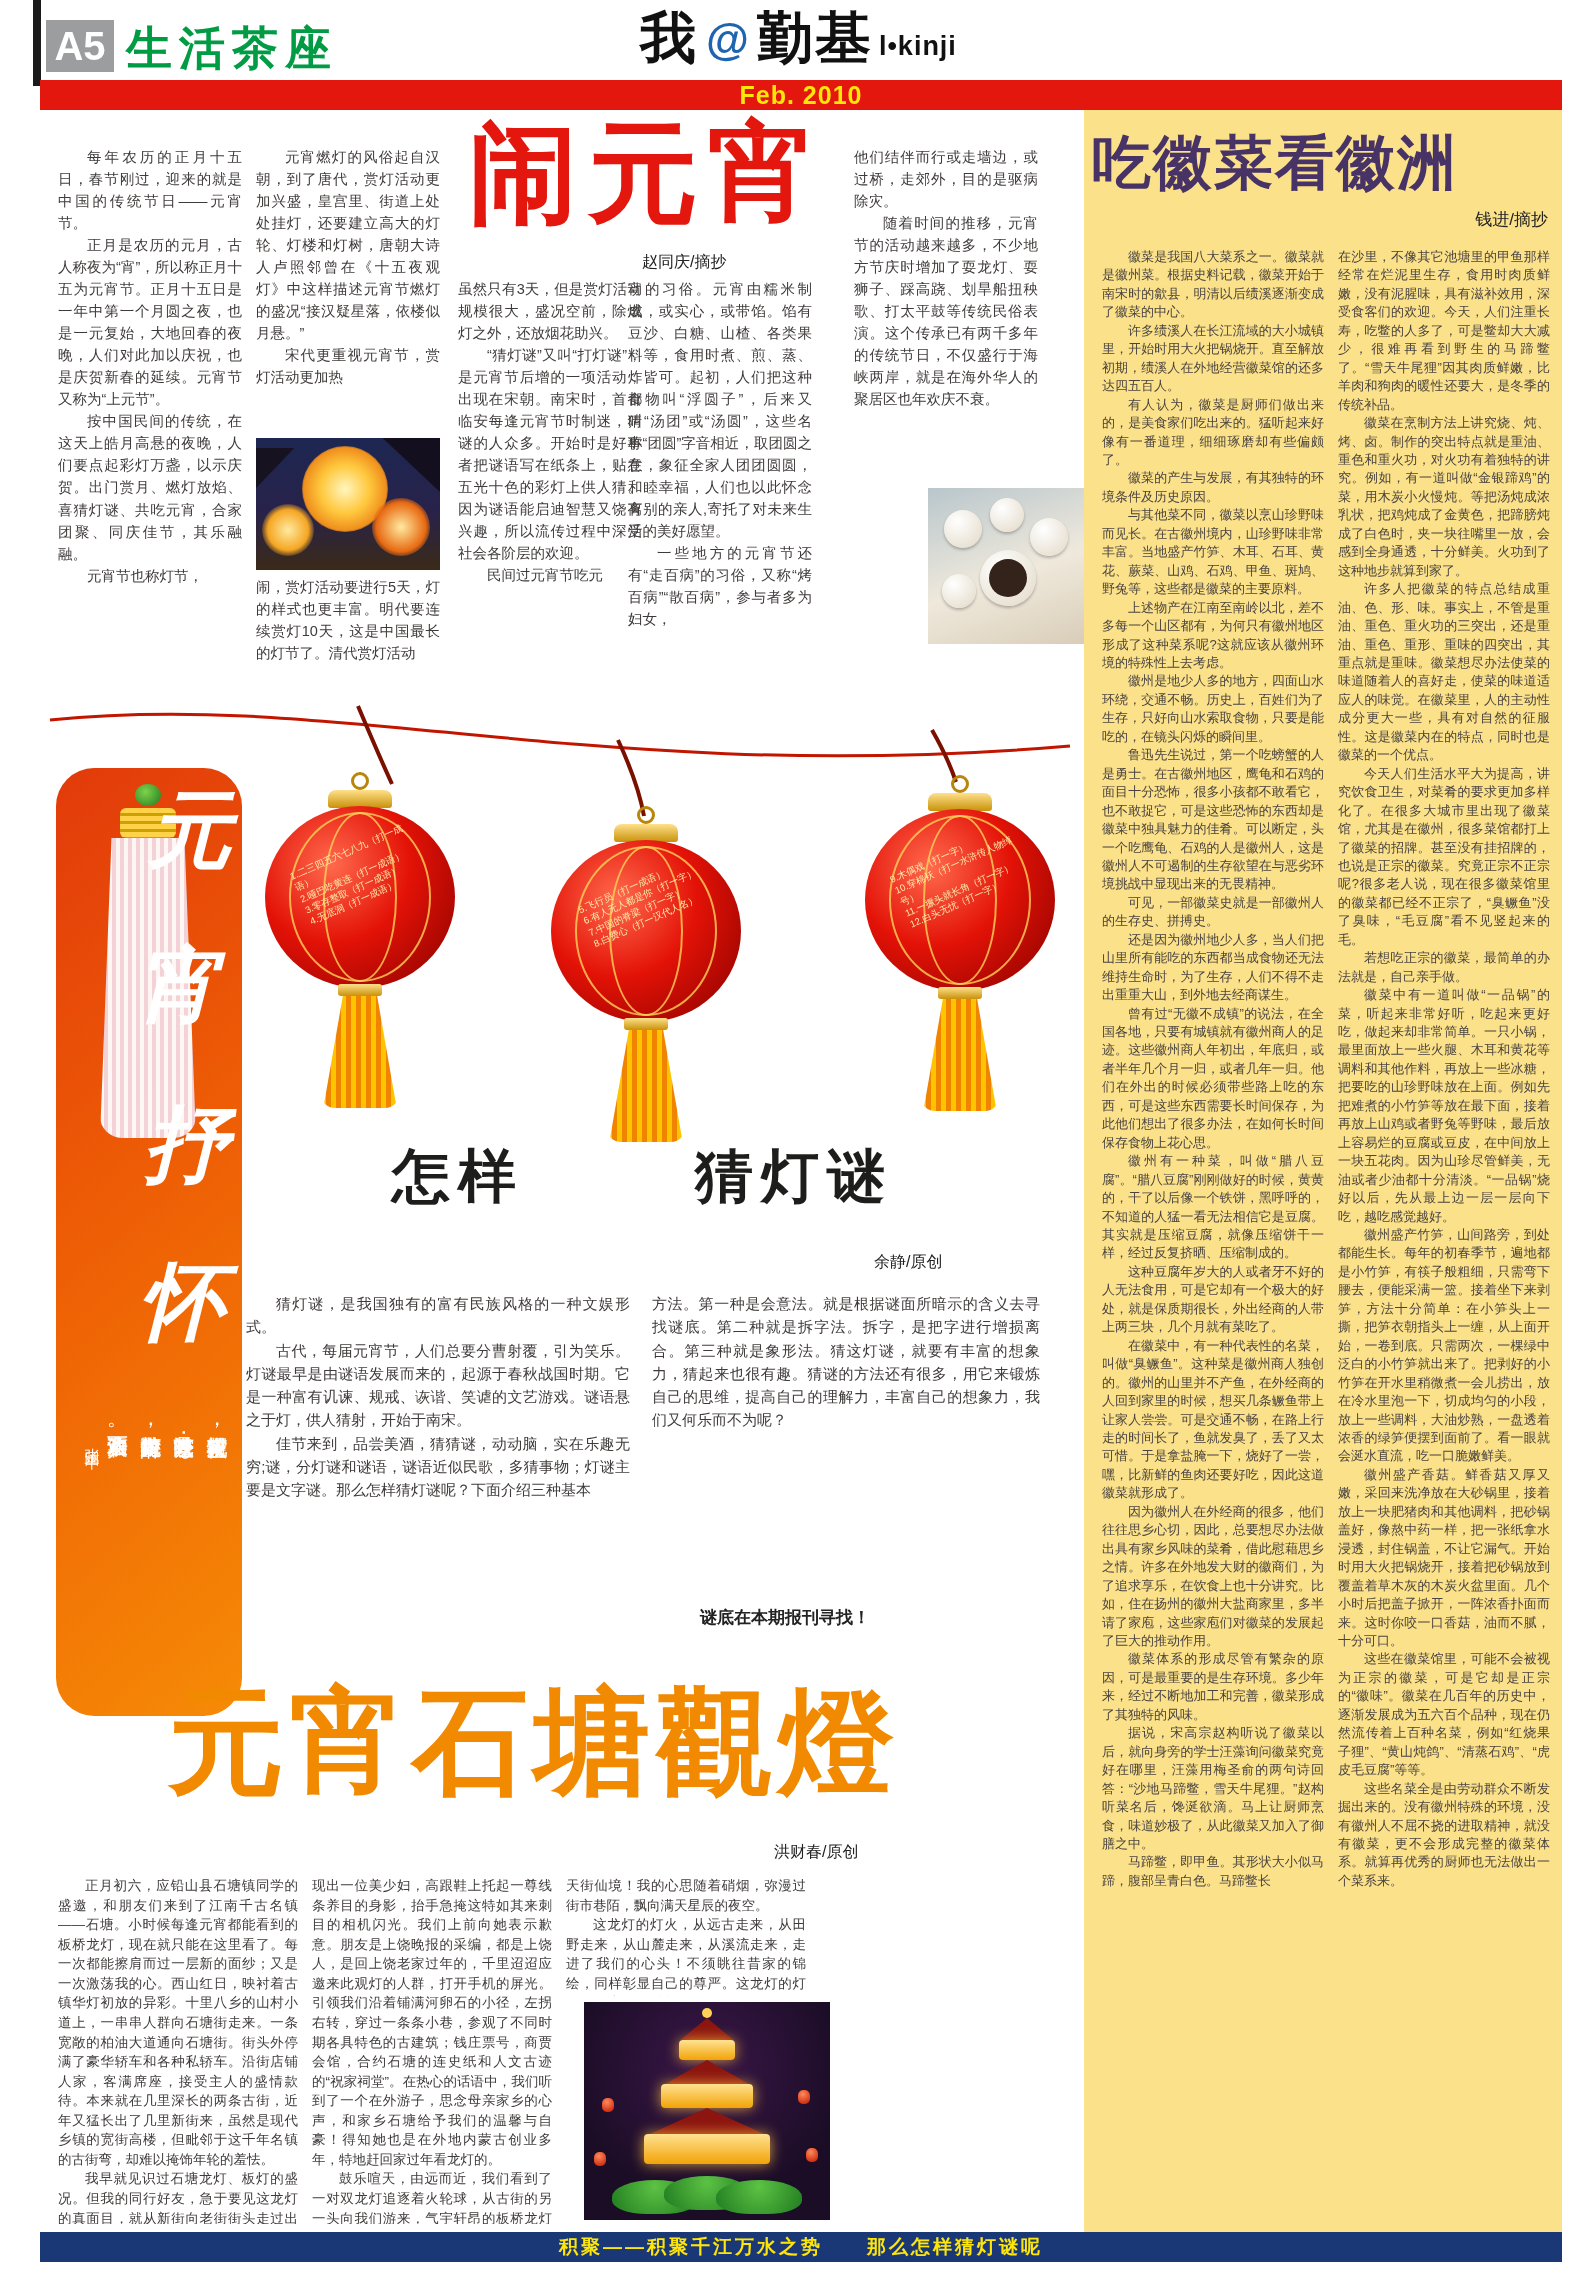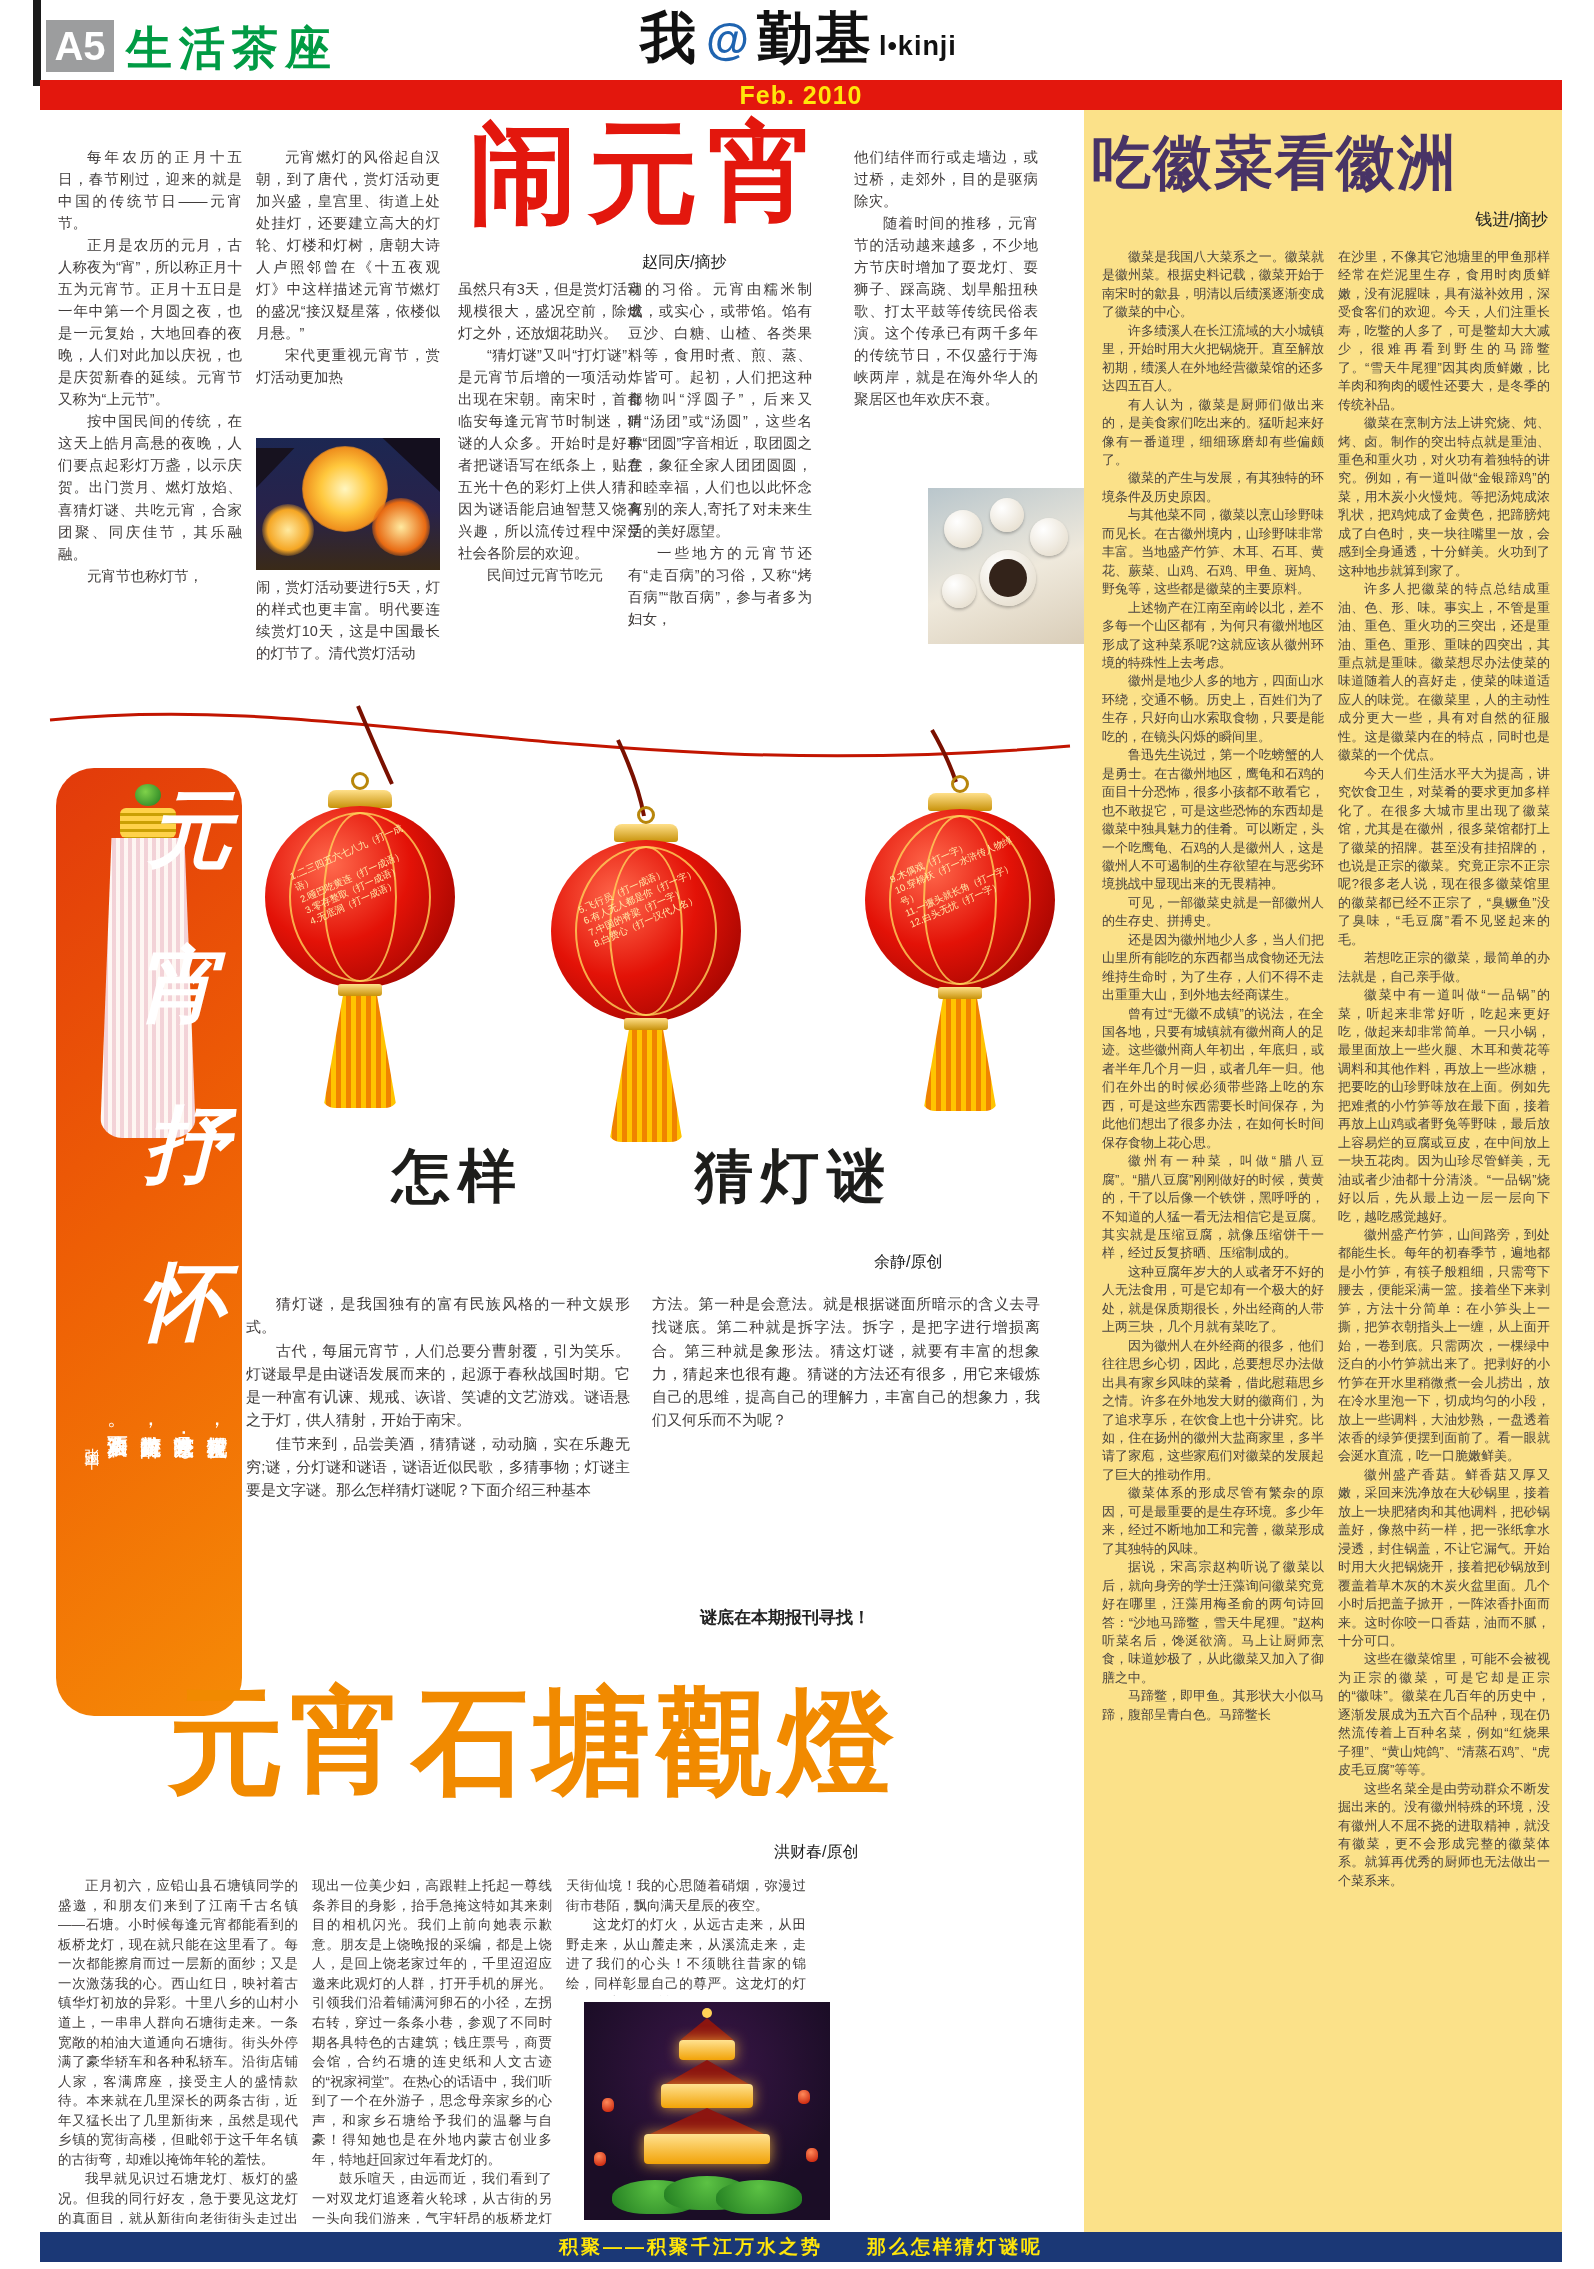--- a/index.html
+++ b/index.html
@@ -291,20 +291,21 @@
       <p>徽菜的产生与发展，有其独特的环境条件及历史原因。</p>
       <p>与其他菜不同，徽菜以烹山珍野味而见长。在古徽州境内，山珍野味非常丰富。当地盛产竹笋、木耳、石耳、黄花、蕨菜、山鸡、石鸡、甲鱼、斑鸠、野兔等，这些都是徽菜的主要原料。</p>
       <p>上述物产在江南至南岭以北，差不多每一个山区都有，为何只有徽州地区形成了这种菜系呢?这就应该从徽州环境的特殊性上去考虑。</p>
       <p>徽州是地少人多的地方，四面山水环绕，交通不畅。历史上，百姓们为了生存，只好向山水索取食物，只要是能吃的，在镜头闪烁的瞬间里。</p>
       <p>鲁迅先生说过，第一个吃螃蟹的人是勇士。在古徽州地区，鹰龟和石鸡的面目十分恐怖，很多小孩都不敢看它，也不敢捉它，可是这些恐怖的东西却是徽菜中独具魅力的佳肴。可以断定，头一个吃鹰龟、石鸡的人是徽州人，这是徽州人不可遏制的生存欲望在与恶劣环境挑战中显现出来的无畏精神。</p>
       <p>可见，一部徽菜史就是一部徽州人的生存史、拼搏史。</p>
       <p>还是因为徽州地少人多，当人们把山里所有能吃的东西都当成食物还无法维持生命时，为了生存，人们不得不走出重重大山，到外地去经商谋生。</p>
       <p>曾有过“无徽不成镇”的说法，在全国各地，只要有城镇就有徽州商人的足迹。这些徽州商人年初出，年底归，或者半年几个月一归，或者几年一归。他们在外出的时候必须带些路上吃的东西，可是这些东西需要长时间保存，为此他们想出了很多办法，在如何长时间保存食物上花心思。</p>
       <p>徽州有一种菜，叫做“腊八豆腐”。“腊八豆腐”刚刚做好的时候，黄黄的，干了以后像一个铁饼，黑呼呼的，不知道的人猛一看无法相信它是豆腐。其实就是压缩豆腐，就像压缩饼干一样，经过反复挤晒、压缩制成的。</p>
       <p>这种豆腐年岁大的人或者牙不好的人无法食用，可是它却有一个极大的好处，就是保质期很长，外出经商的人带上两三块，几个月就有菜吃了。</p>
+      <p>在徽菜中，有一种代表性的名菜，叫做“臭鳜鱼”。这种菜是徽州商人独创的。徽州的山里并不产鱼，在外经商的人回到家里的时候，想买几条鳜鱼带上让家人尝尝。可是交通不畅，在路上行走的时间长了，鱼就发臭了，丢了又太可惜。于是拿盐腌一下，烧好了一尝，嘿，比新鲜的鱼肉还要好吃，因此这道徽菜就形成了。</p>
       <p>因为徽州人在外经商的很多，他们往往思乡心切，因此，总要想尽办法做出具有家乡风味的菜肴，借此慰藉思乡之情。许多在外地发大财的徽商们，为了追求享乐，在饮食上也十分讲究。比如，住在扬州的徽州大盐商家里，多半请了家庖，这些家庖们对徽菜的发展起了巨大的推动作用。</p>
       <p>徽菜体系的形成尽管有繁杂的原因，可是最重要的是生存环境。多少年来，经过不断地加工和完善，徽菜形成了其独特的风味。</p>
       <p>据说，宋高宗赵构听说了徽菜以后，就向身旁的学士汪藻询问徽菜究竟好在哪里，汪藻用梅圣俞的两句诗回答：“沙地马蹄鳖，雪天牛尾狸。”赵构听菜名后，馋涎欲滴。马上让厨师烹食，味道妙极了，从此徽菜又加入了御膳之中。</p>
       <p>马蹄鳖，即甲鱼。其形状大小似马蹄，腹部呈青白色。马蹄鳖长</p>
     </div>
   <div class="col yellow-col no-first-indent" style="left:1338px;top:248px;width:212px;height:1966px;">
       <p>在沙里，不像其它池塘里的甲鱼那样经常在烂泥里生存，食用时肉质鲜嫩，没有泥腥味，具有滋补效用，深受食客们的欢迎。今天，人们注重长寿，吃鳖的人多了，可是鳖却大大减少，很难再看到野生的马蹄鳖了。“雪天牛尾狸”因其肉质鲜嫩，比羊肉和狗肉的暖性还要大，是冬季的传统补品。</p>
       <p>徽菜在烹制方法上讲究烧、炖、烤、卤。制作的突出特点就是重油、重色和重火功，对火功有着独特的讲究。例如，有一道叫做“金银蹄鸡”的菜，用木炭小火慢炖。等把汤炖成浓乳状，把鸡炖成了金黄色，把蹄膀炖成了白色时，夹一块往嘴里一放，会感到全身通透，十分鲜美。火功到了这种地步就算到家了。</p>
       <p>许多人把徽菜的特点总结成重油、色、形、味。事实上，不管是重油、重色、重火功的三突出，还是重油、重色、重形、重味的四突出，其重点就是重味。徽菜想尽办法使菜的味道随着人的喜好走，使菜的味道适应人的味觉。在徽菜里，人的主动性成分更大一些，具有对自然的征服性。这是徽菜内在的特点，同时也是徽菜的一个优点。</p>
       <p>今天人们生活水平大为提高，讲究饮食卫生，对菜肴的要求更加多样化了。在很多大城市里出现了徽菜馆，尤其是在徽州，很多菜馆都打上了徽菜的招牌。甚至没有挂招牌的，也说是正宗的徽菜。究竟正宗不正宗呢?很多老人说，现在很多徽菜馆里的徽菜都已经不正宗了，“臭鳜鱼”没了臭味，“毛豆腐”看不见竖起来的毛。</p>

